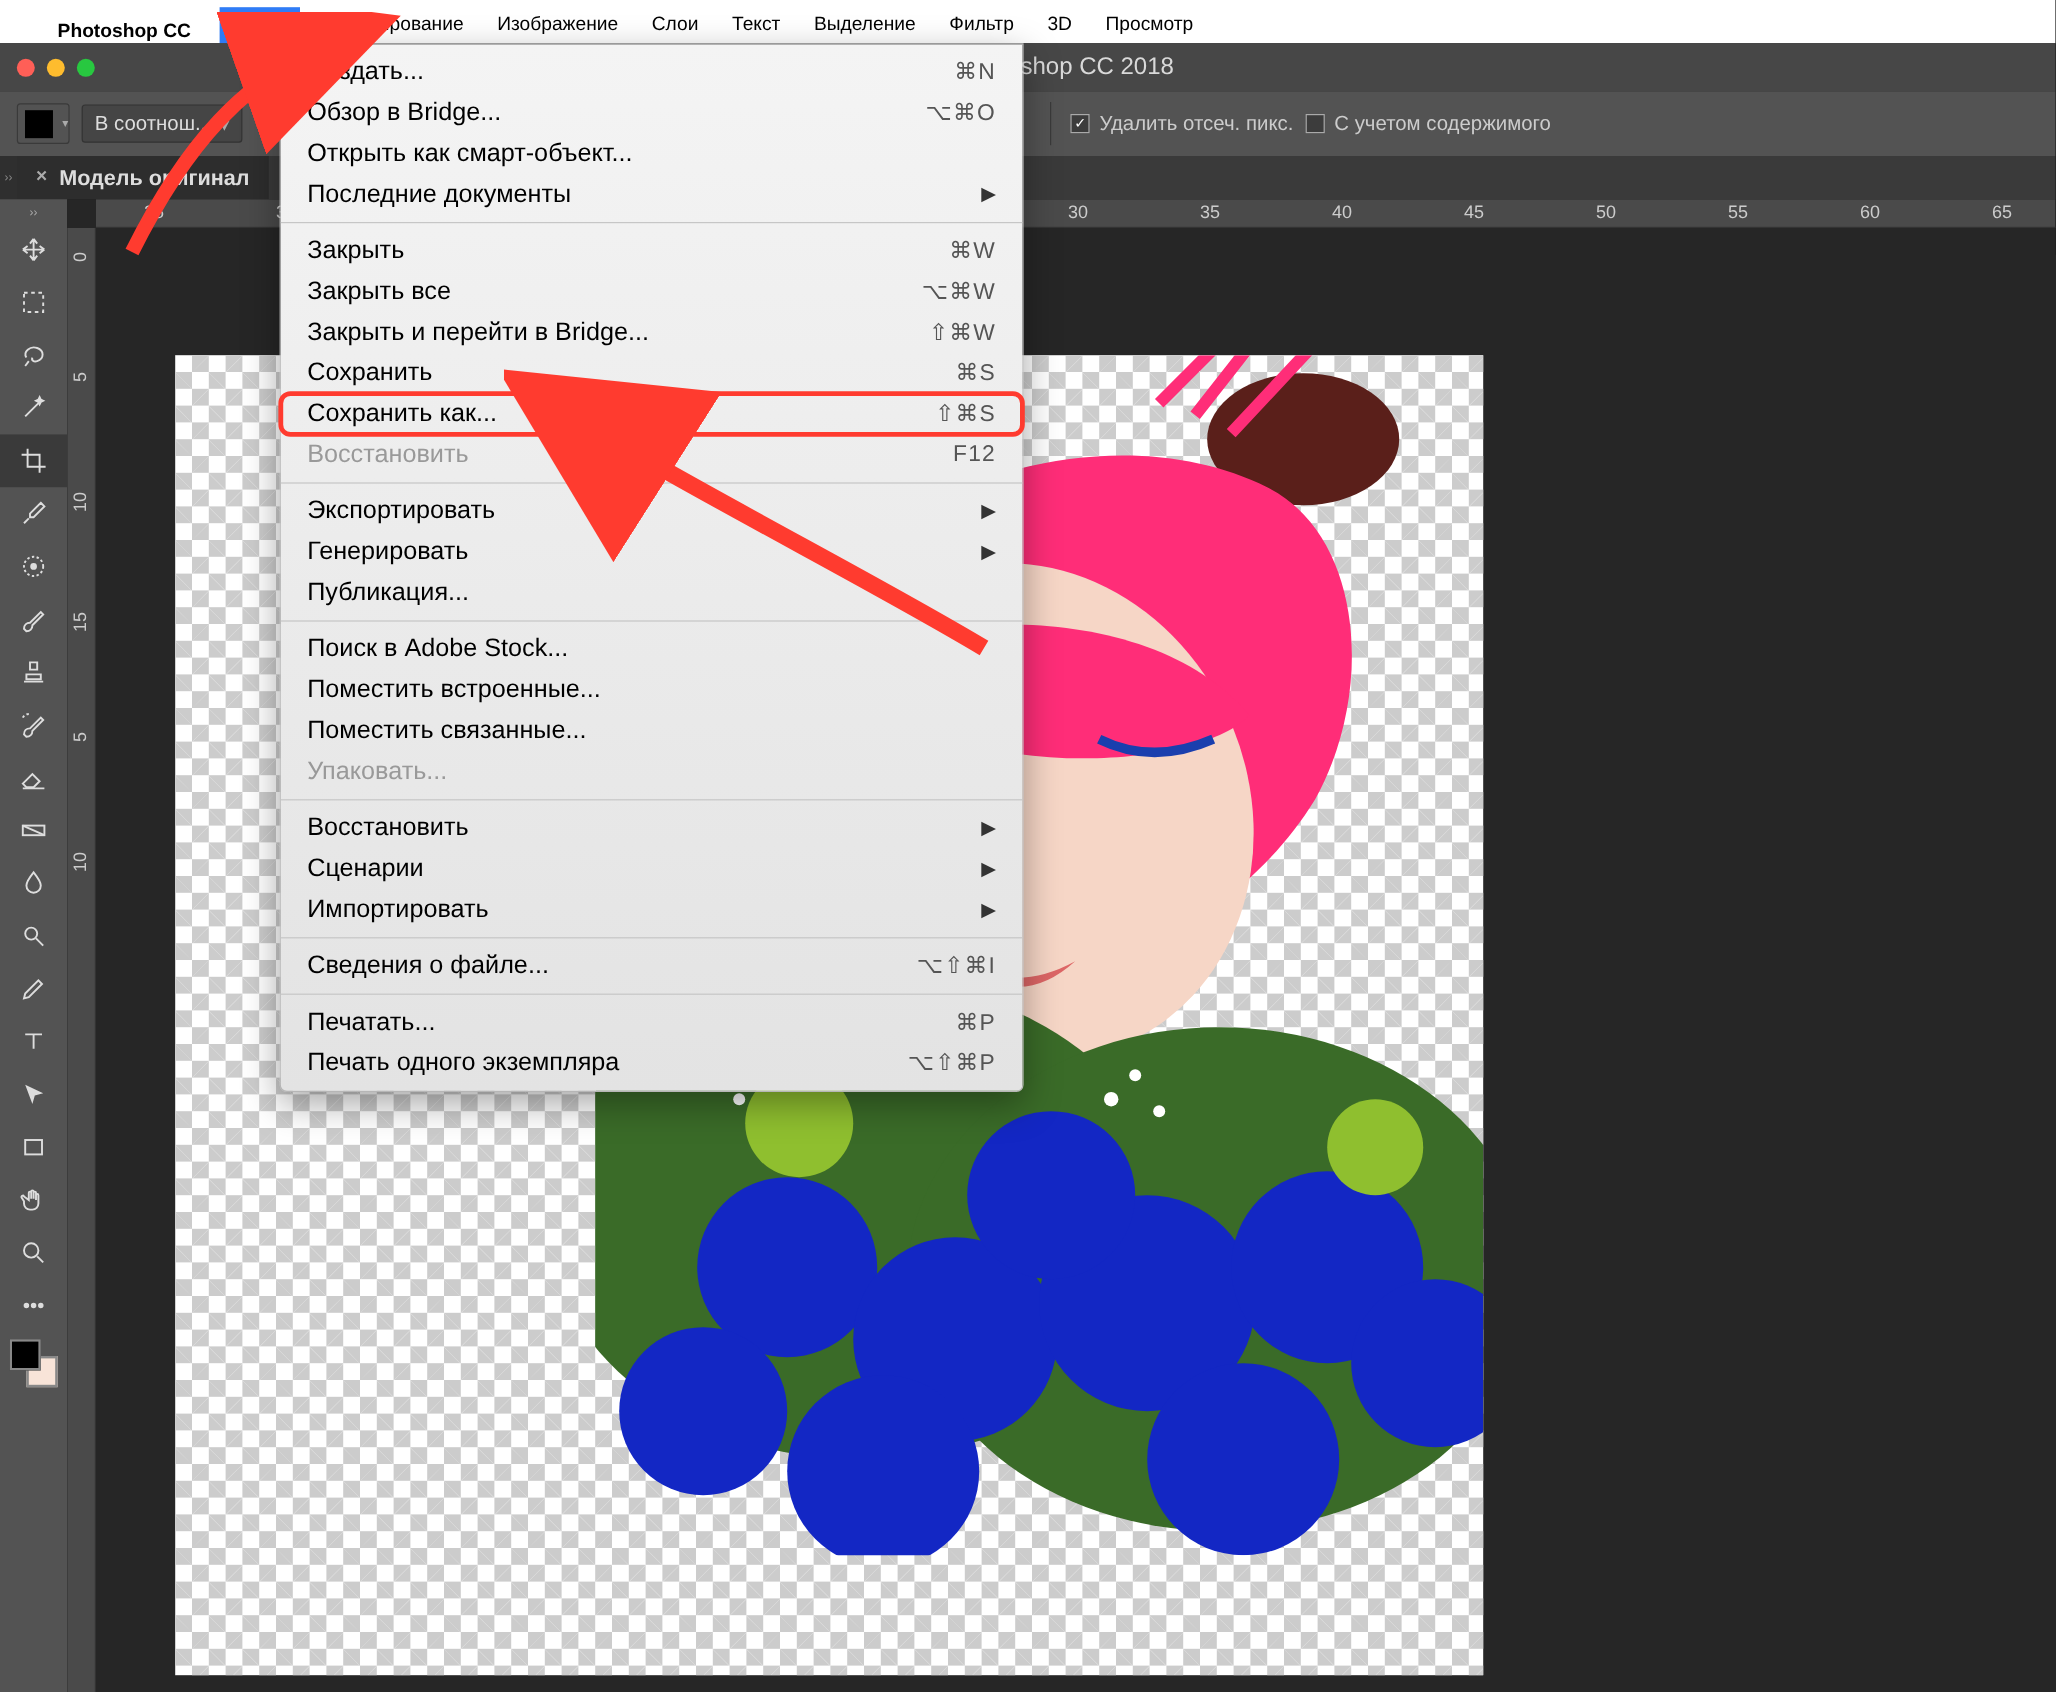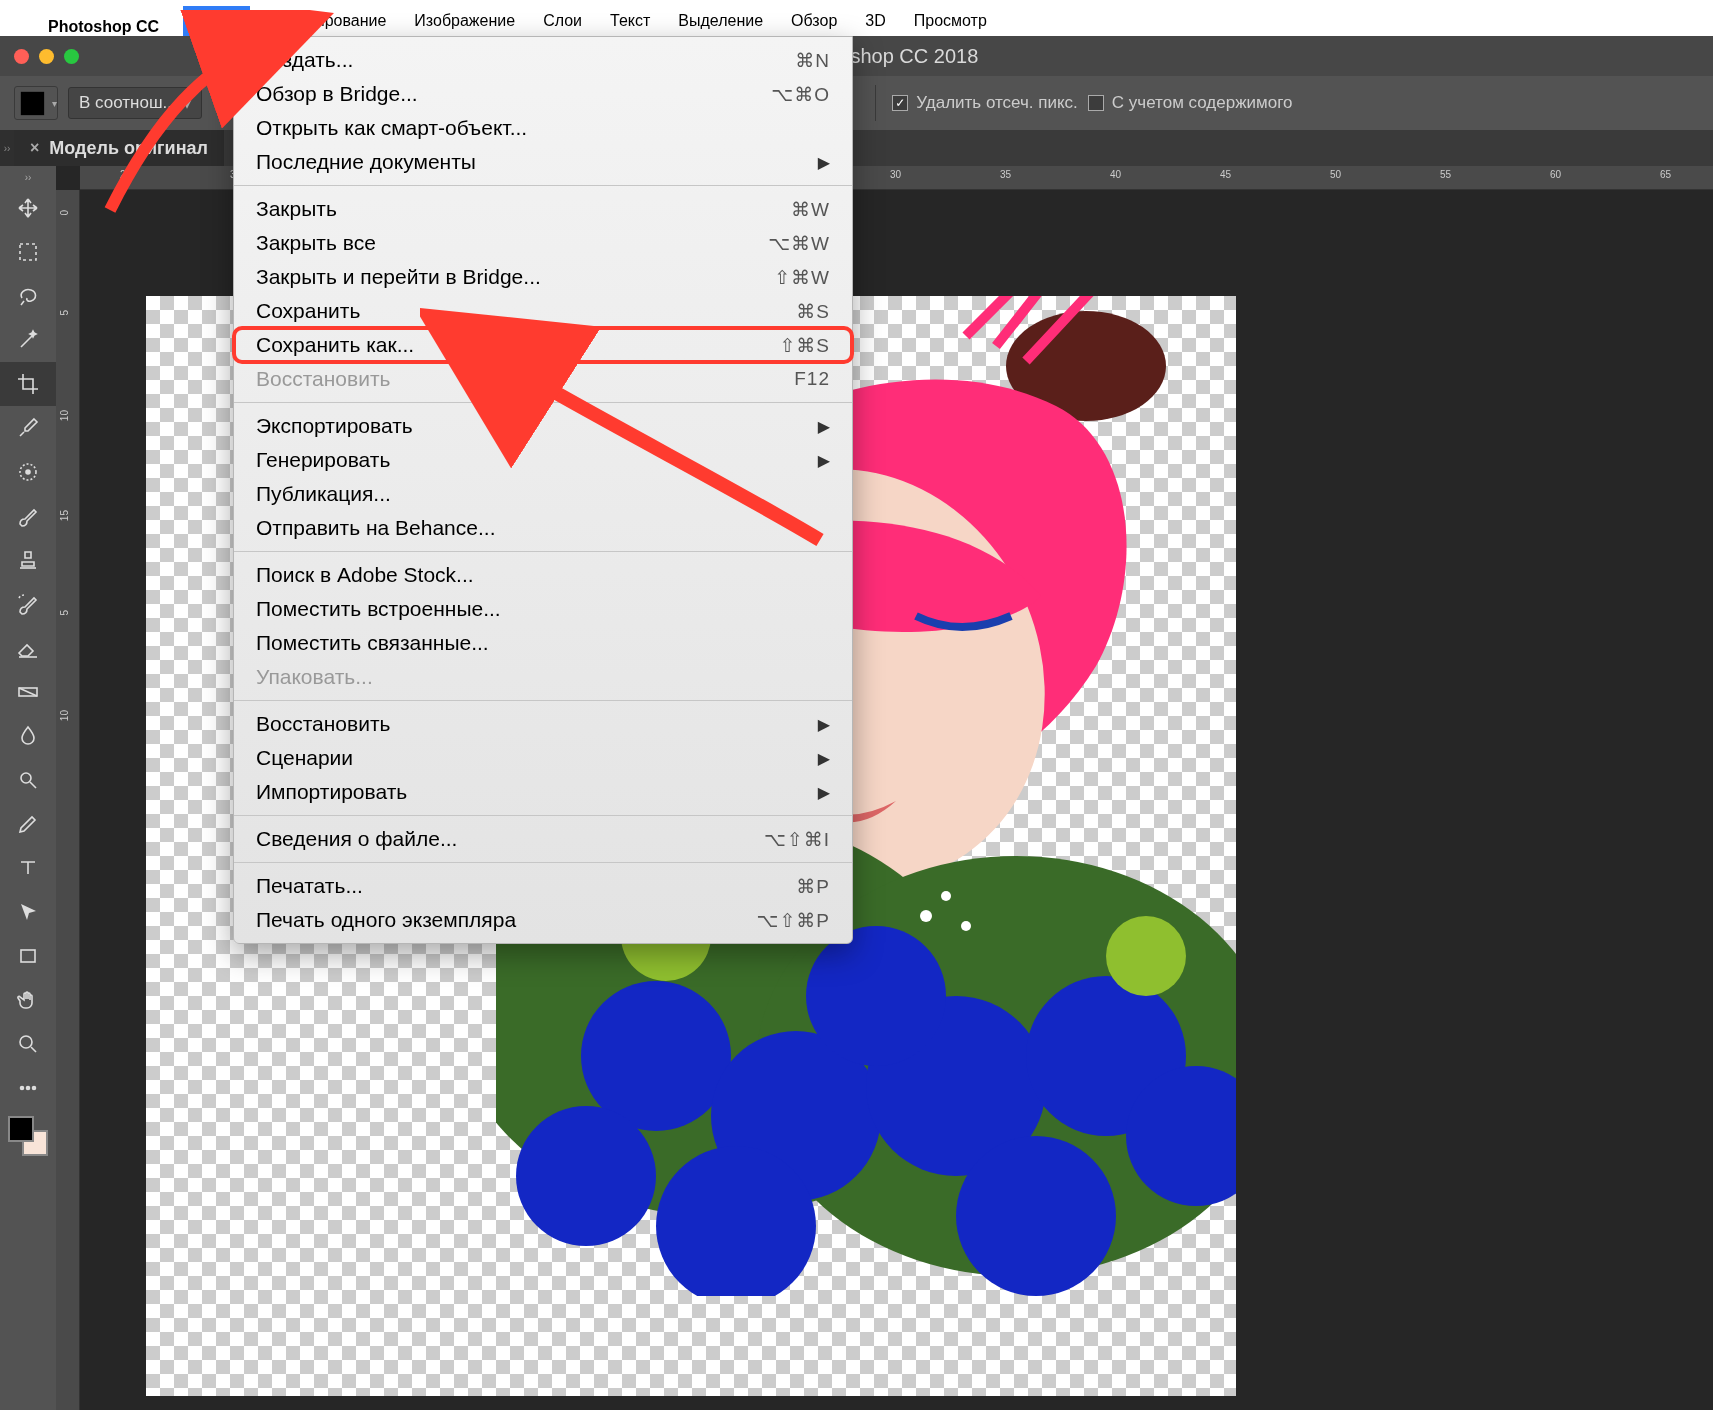--- a/index.html
+++ b/index.html
@@ -44,21 +44,21 @@
   .tbtn.active { background:#3a3a3a; }
   .tbtn svg { width:24px; height:24px; stroke:#ddd; fill:none; stroke-width:1.6; }
   .swatches { margin-top:6px; width:40px; height:40px; position:relative; align-self:center; }
   .swatches .fg { position:absolute; top:0; left:0; width:26px; height:26px; background:#000; border:2px solid #888; }
   .swatches .bg { position:absolute; bottom:0; right:0; width:26px; height:26px; background:#f8e4d8; border:2px solid #888; }
 
   
   .canvas-wrap { flex:1; position:relative; background:#262626; overflow:hidden; }
   .ruler-h { position:absolute; top:0; left:24px; right:0; height:24px; background:#4a4a4a; border-bottom:1px solid #333; }
   .ruler-v { position:absolute; top:24px; left:0; bottom:0; width:24px; background:#4a4a4a; border-right:1px solid #333; }
-  .rultick { position:absolute; color:#ccc; font-size:10px; }
+  .rultick { position:absolute; color:#ccc; font-size:15px; }
   .rtv { left:3px; writing-mode: vertical-rl; transform: rotate(180deg); }
 
   .artboard { position:absolute; top:130px; left:90px; width:1090px; height:1100px;
     background-color:#fff;
     background-image:
       linear-gradient(45deg,#ccc 25%,transparent 25%),
       linear-gradient(-45deg,#ccc 25%,transparent 25%),
       linear-gradient(45deg,transparent 75%,#ccc 75%),
       linear-gradient(-45deg,transparent 75%,#ccc 75%);
     background-size:28px 28px;
@@ -80,21 +80,21 @@
   .arrow-svg { position:absolute; pointer-events:none; }
   .ann-underline { position:absolute; height:6px; background:#ff3b2f; }
 
 </style>
 </head>
 <body>
 
 <div class="menubar">
   <span class="apple"></span>
   <span class="appname">Photoshop CC</span>
-  <span id="mb-items" style="display: contents;"><span class="menu active">Файл</span><span class="menu">Редактирование</span><span class="menu">Изображение</span><span class="menu">Слои</span><span class="menu">Текст</span><span class="menu">Выделение</span><span class="menu">Обзор</span><span class="menu">3D</span><span class="menu">Просмотр</span></span>
+  <span id="mb-items" style="display: contents;"><span class="menu active">Файл</span><span class="menu">Редактирование</span><span class="menu">Изображение</span><span class="menu">Слои</span><span class="menu">Текст</span><span class="menu">Выделение</span><span class="menu">Фильтр</span><span class="menu">3D</span><span class="menu">Просмотр</span></span>
 </div>
 
 <div class="titlebar">
   <div class="traffic">
     <div class="dot r"></div>
     <div class="dot y"></div>
     <div class="dot g"></div>
   </div>
   <div class="wintitle">Adobe Photoshop CC 2018</div>
 </div>
@@ -383,23 +383,20 @@
       <span>Экспортировать</span>
       <span class="sub">▶</span>
     </div>
     <div class="row">
       <span>Генерировать</span>
       <span class="sub">▶</span>
     </div>
     <div class="row">
       <span>Публикация...</span>
     </div>
-    <div class="row">
-      <span>Отправить на Behance...</span>
-    </div>
     <div class="div"></div>
     <div class="row">
       <span>Поиск в Adobe Stock...</span>
     </div>
     <div class="row">
       <span>Поместить встроенные...</span>
     </div>
     <div class="row">
       <span>Поместить связанные...</span>
     </div>

